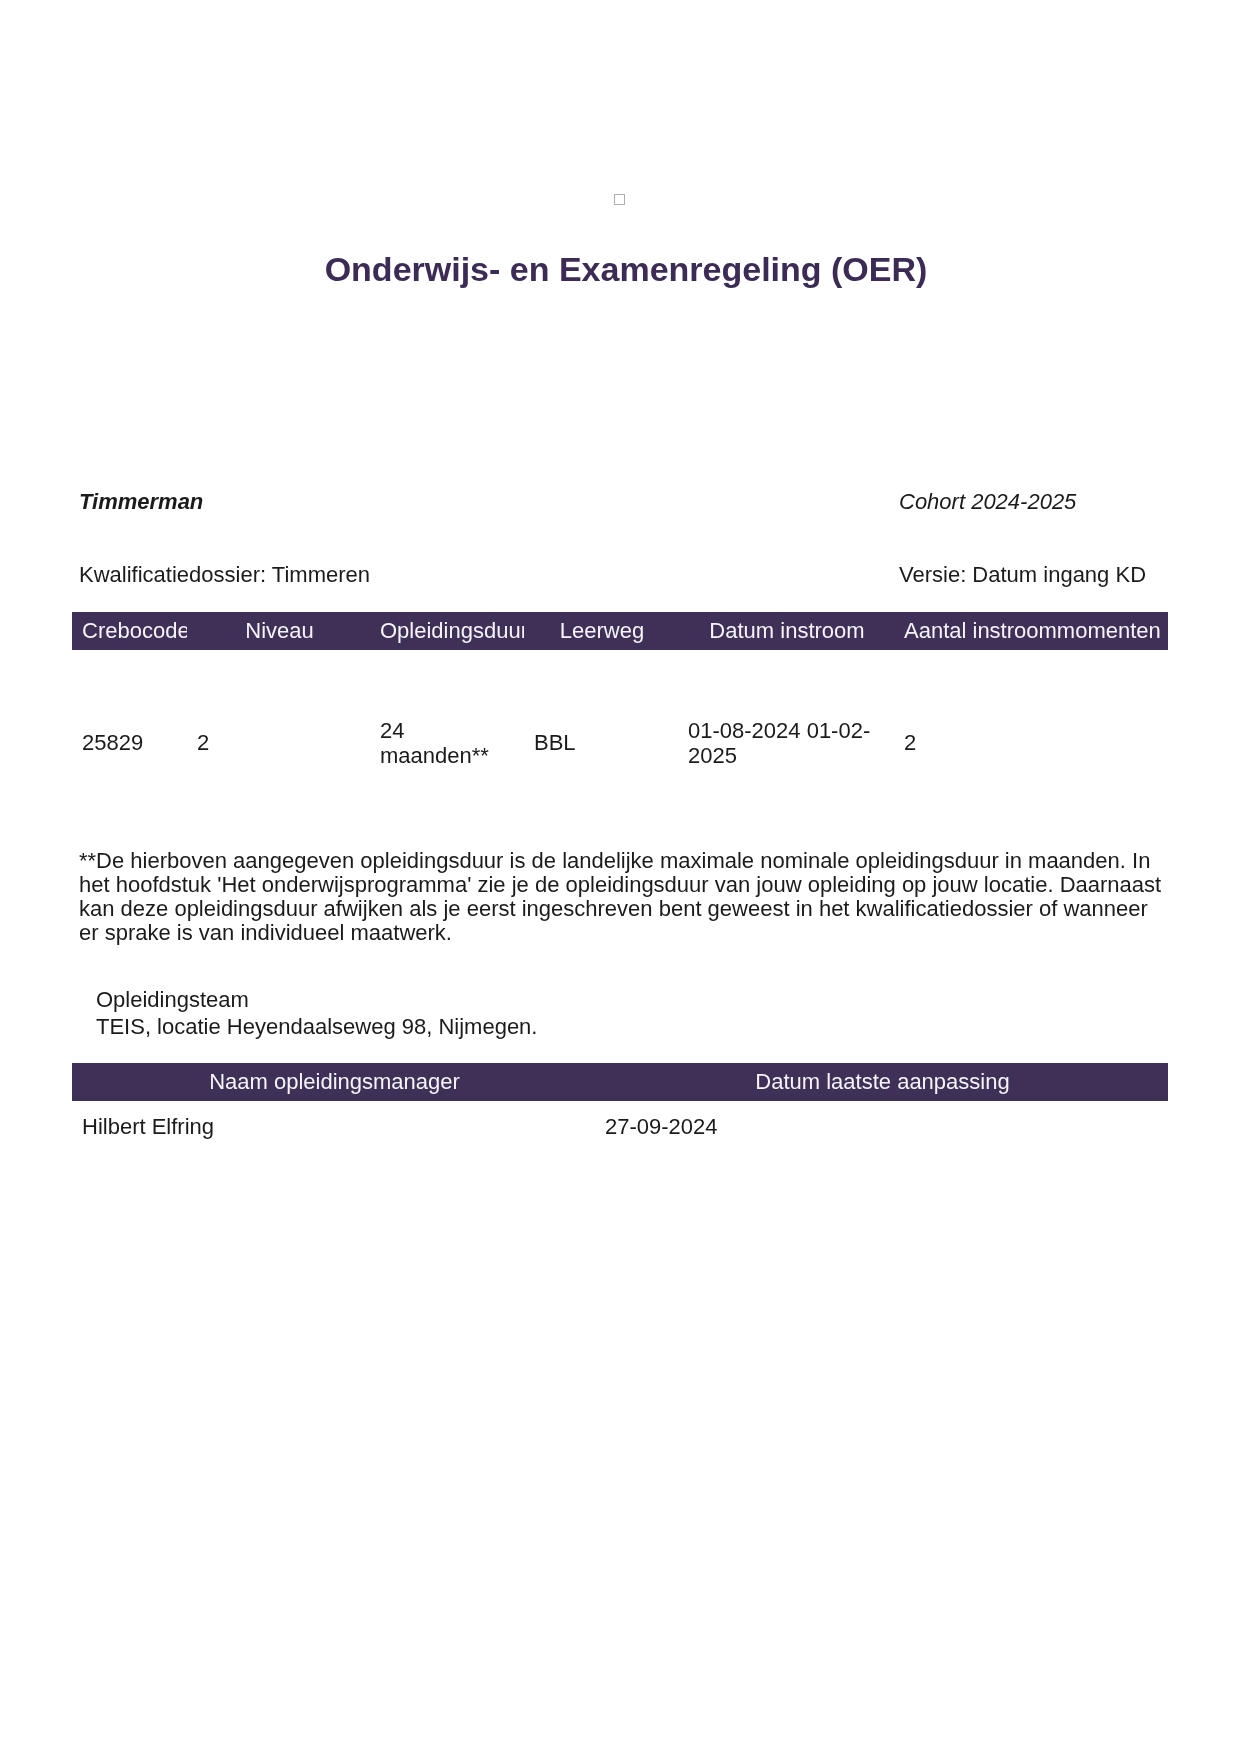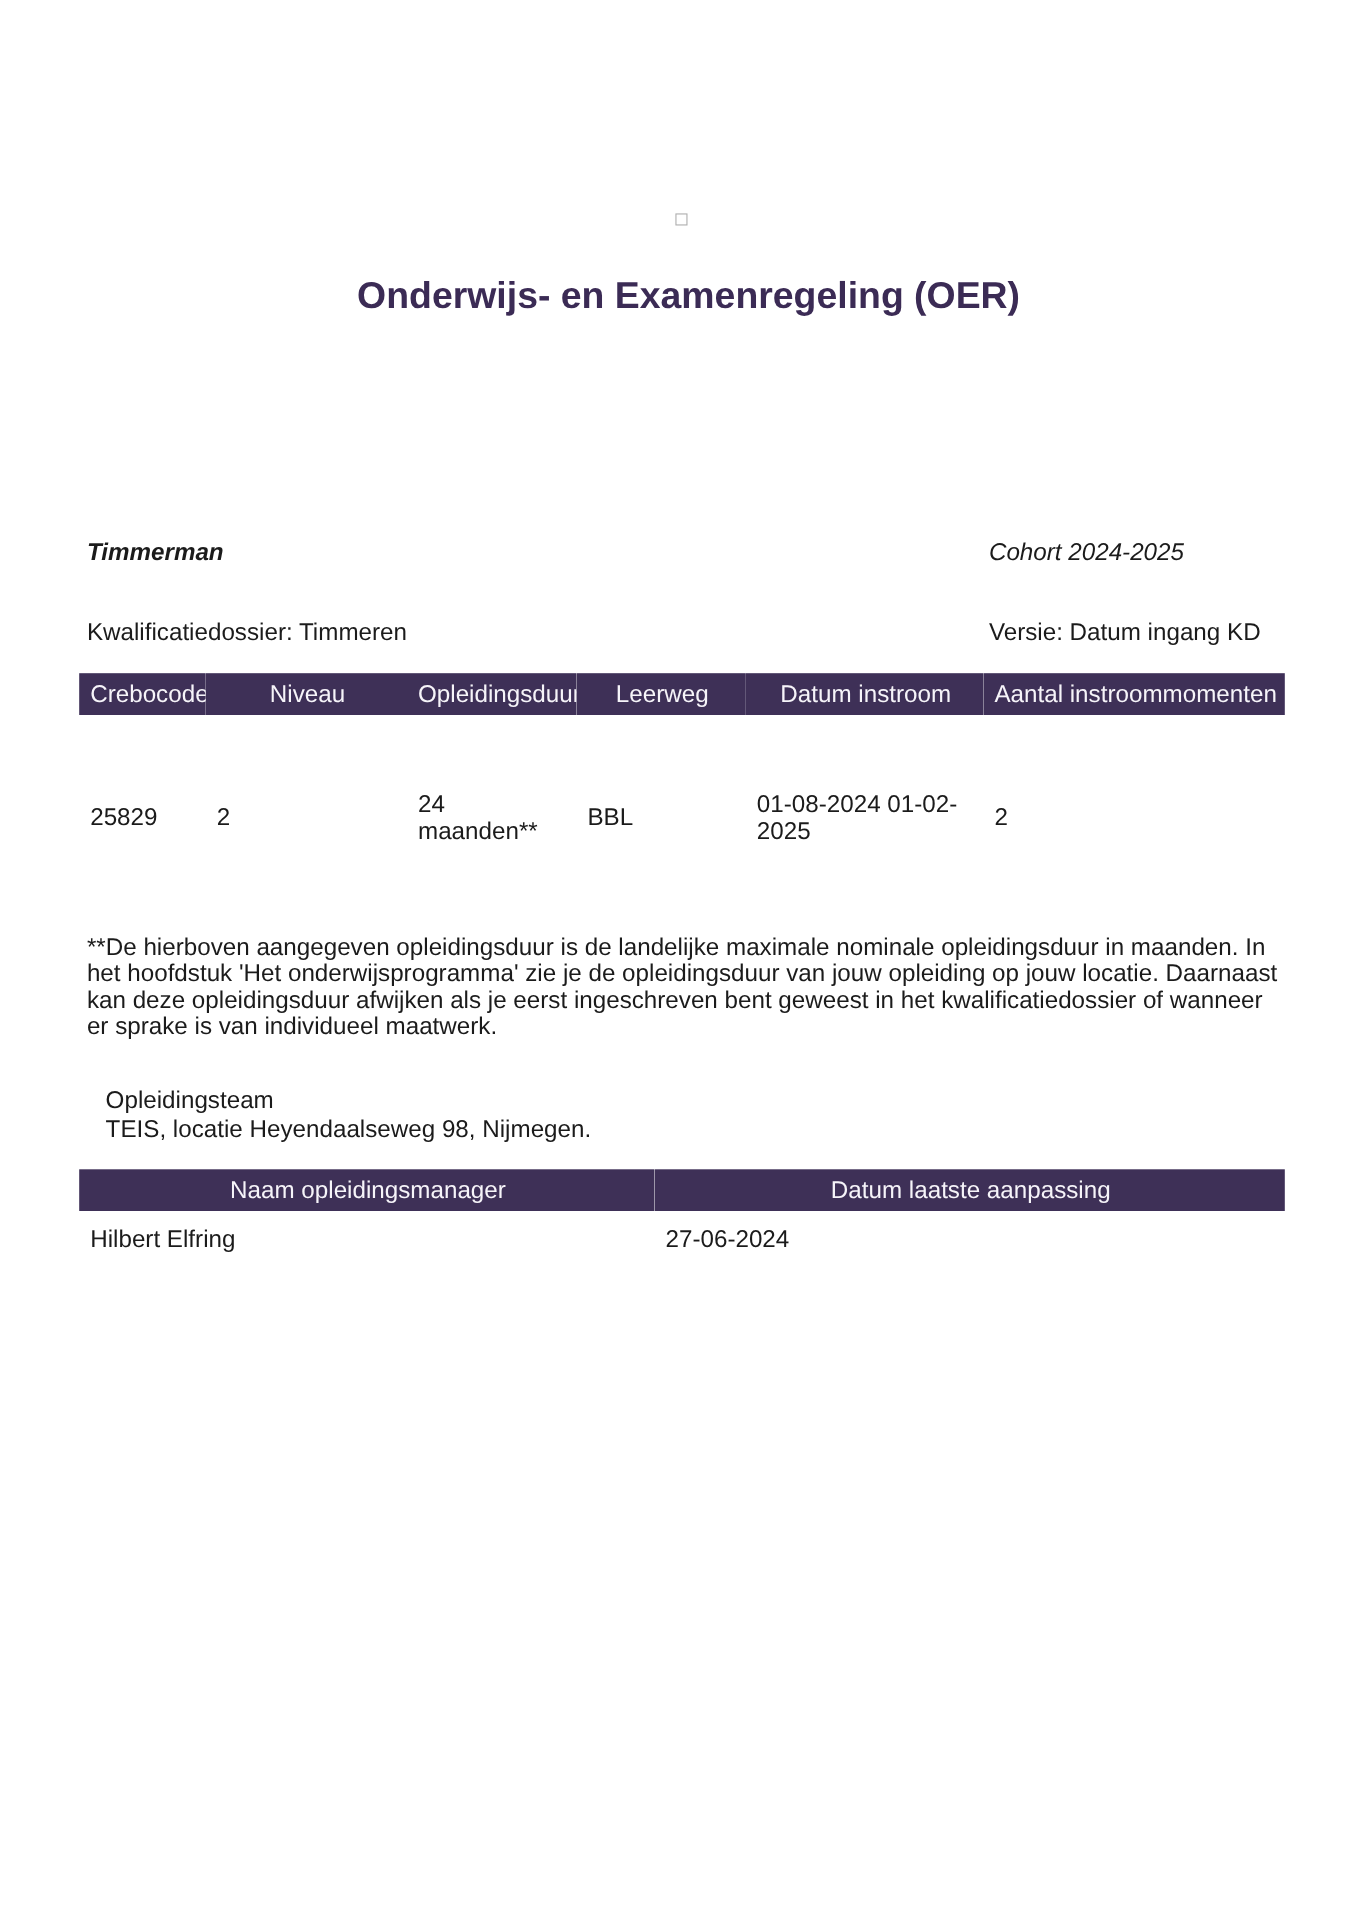--- a/index.html
+++ b/index.html
@@ -155,19 +155,19 @@
     </colgroup>
     <thead>
       <tr>
         <th>Naam opleidingsmanager</th>
         <th>Datum laatste aanpassing</th>
       </tr>
     </thead>
     <tbody>
       <tr>
         <td>Hilbert Elfring</td>
-        <td>27-06-2024</td>
+        <td>27-09-2024</td>
       </tr>
     </tbody>
   </table>
 
 
 </div>
 
 </body></html>

